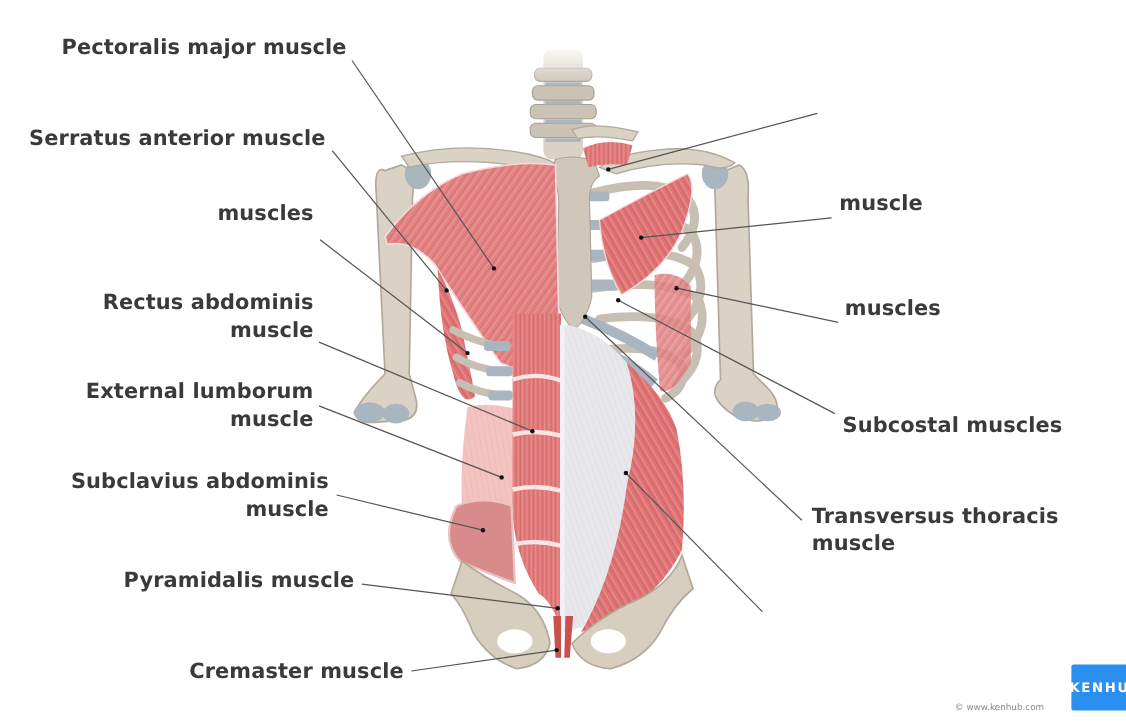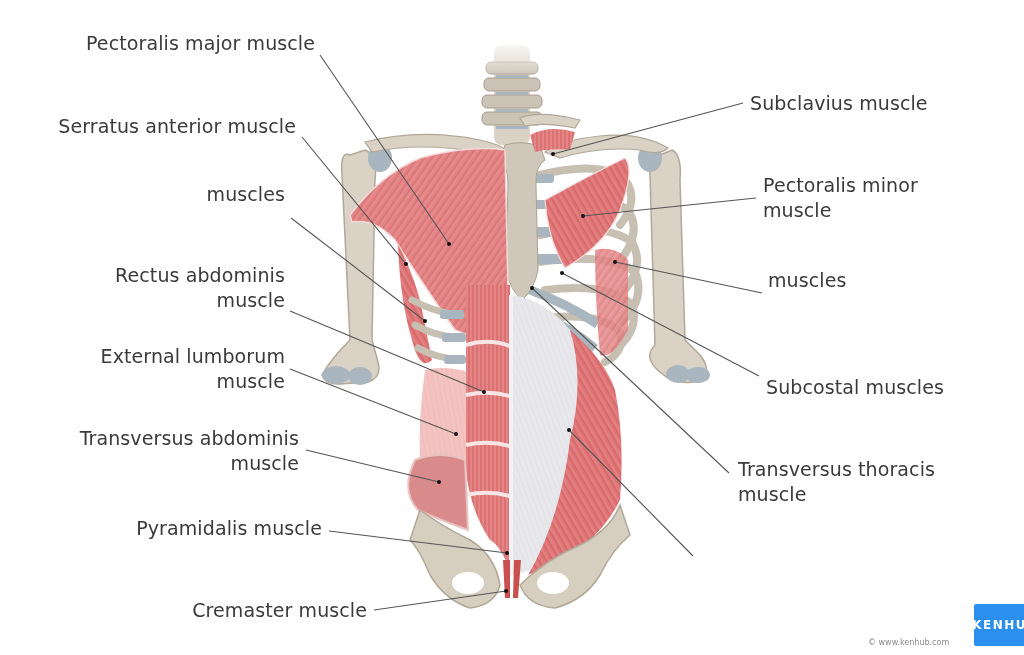--- a/index.html
+++ b/index.html
@@ -3,21 +3,21 @@
 <meta charset="utf-8">
 <style>
   html, body { margin: 0; padding: 0; background: #ffffff; }
   body { width: 1024px; height: 655px; position: relative; overflow: hidden;
          font-family: "DejaVu Sans", "Liberation Sans", sans-serif; }
   #stage { position: absolute; left: 0; top: 0; width: 1024px; height: 655px; }
   .label { position: absolute; color: #3a3a3a; font-size: 19px; line-height: 25px;
            letter-spacing: 0.1px; white-space: nowrap; }
   .label.right { text-align: right; }
   .label.left  { text-align: left; }
-  .label span { display: block; }
+  .label span { display: block; font-weight: bold; }
   .logo { position: absolute; left: 974px; top: 604px; width: 62px; height: 42px;
           background: #2b8fef; color: #fff; font-family: "DejaVu Sans", sans-serif;
           font-size: 12px; font-weight: bold; letter-spacing: 1.5px; line-height: 12px;
           display: flex; flex-direction: row; align-items: center; justify-content: center; border-radius: 2px; }
   .copyright { position: absolute; left: 868px; top: 638px; font-size: 8px; color: #8a8a8a; white-space: nowrap; }
 </style>
 </head>
 <body>
 
 <div id="stage">
@@ -205,36 +205,32 @@
   </div>
   <div class="label right" style="right:739px;top:263px">
     <span>Rectus abdominis</span>
     <span>muscle</span>
   </div>
   <div class="label right" style="right:739px;top:344px">
     <span>External lumborum</span>
     <span>muscle</span>
   </div>
   <div class="label right" style="right:725px;top:426px">
-    <span>Transversus abdominis</span>
+    <span>Subclavius abdominis</span>
     <span>muscle</span>
   </div>
   <div class="label right" style="right:657px;top:598px">
     <span>Cremaster muscle</span>
   </div>
   <div class="label right" style="right:702px;top:516px">
     <span>Pyramidalis muscle</span>
   </div>
 
   
-  <div class="label left" style="left:750px;top:91px">
-    <span>Subclavius muscle</span>
-  </div>
   <div class="label left" style="left:763px;top:173px">
-    <span>Pectoralis minor</span>
     <span>muscle</span>
   </div>
   <div class="label left" style="left:768px;top:268px">
     <span>muscles</span>
   </div>
   <div class="label left" style="left:766px;top:375px">
     <span>Subcostal muscles</span>
   </div>
   <div class="label left" style="left:738px;top:457px">
     <span>Transversus thoracis</span>

